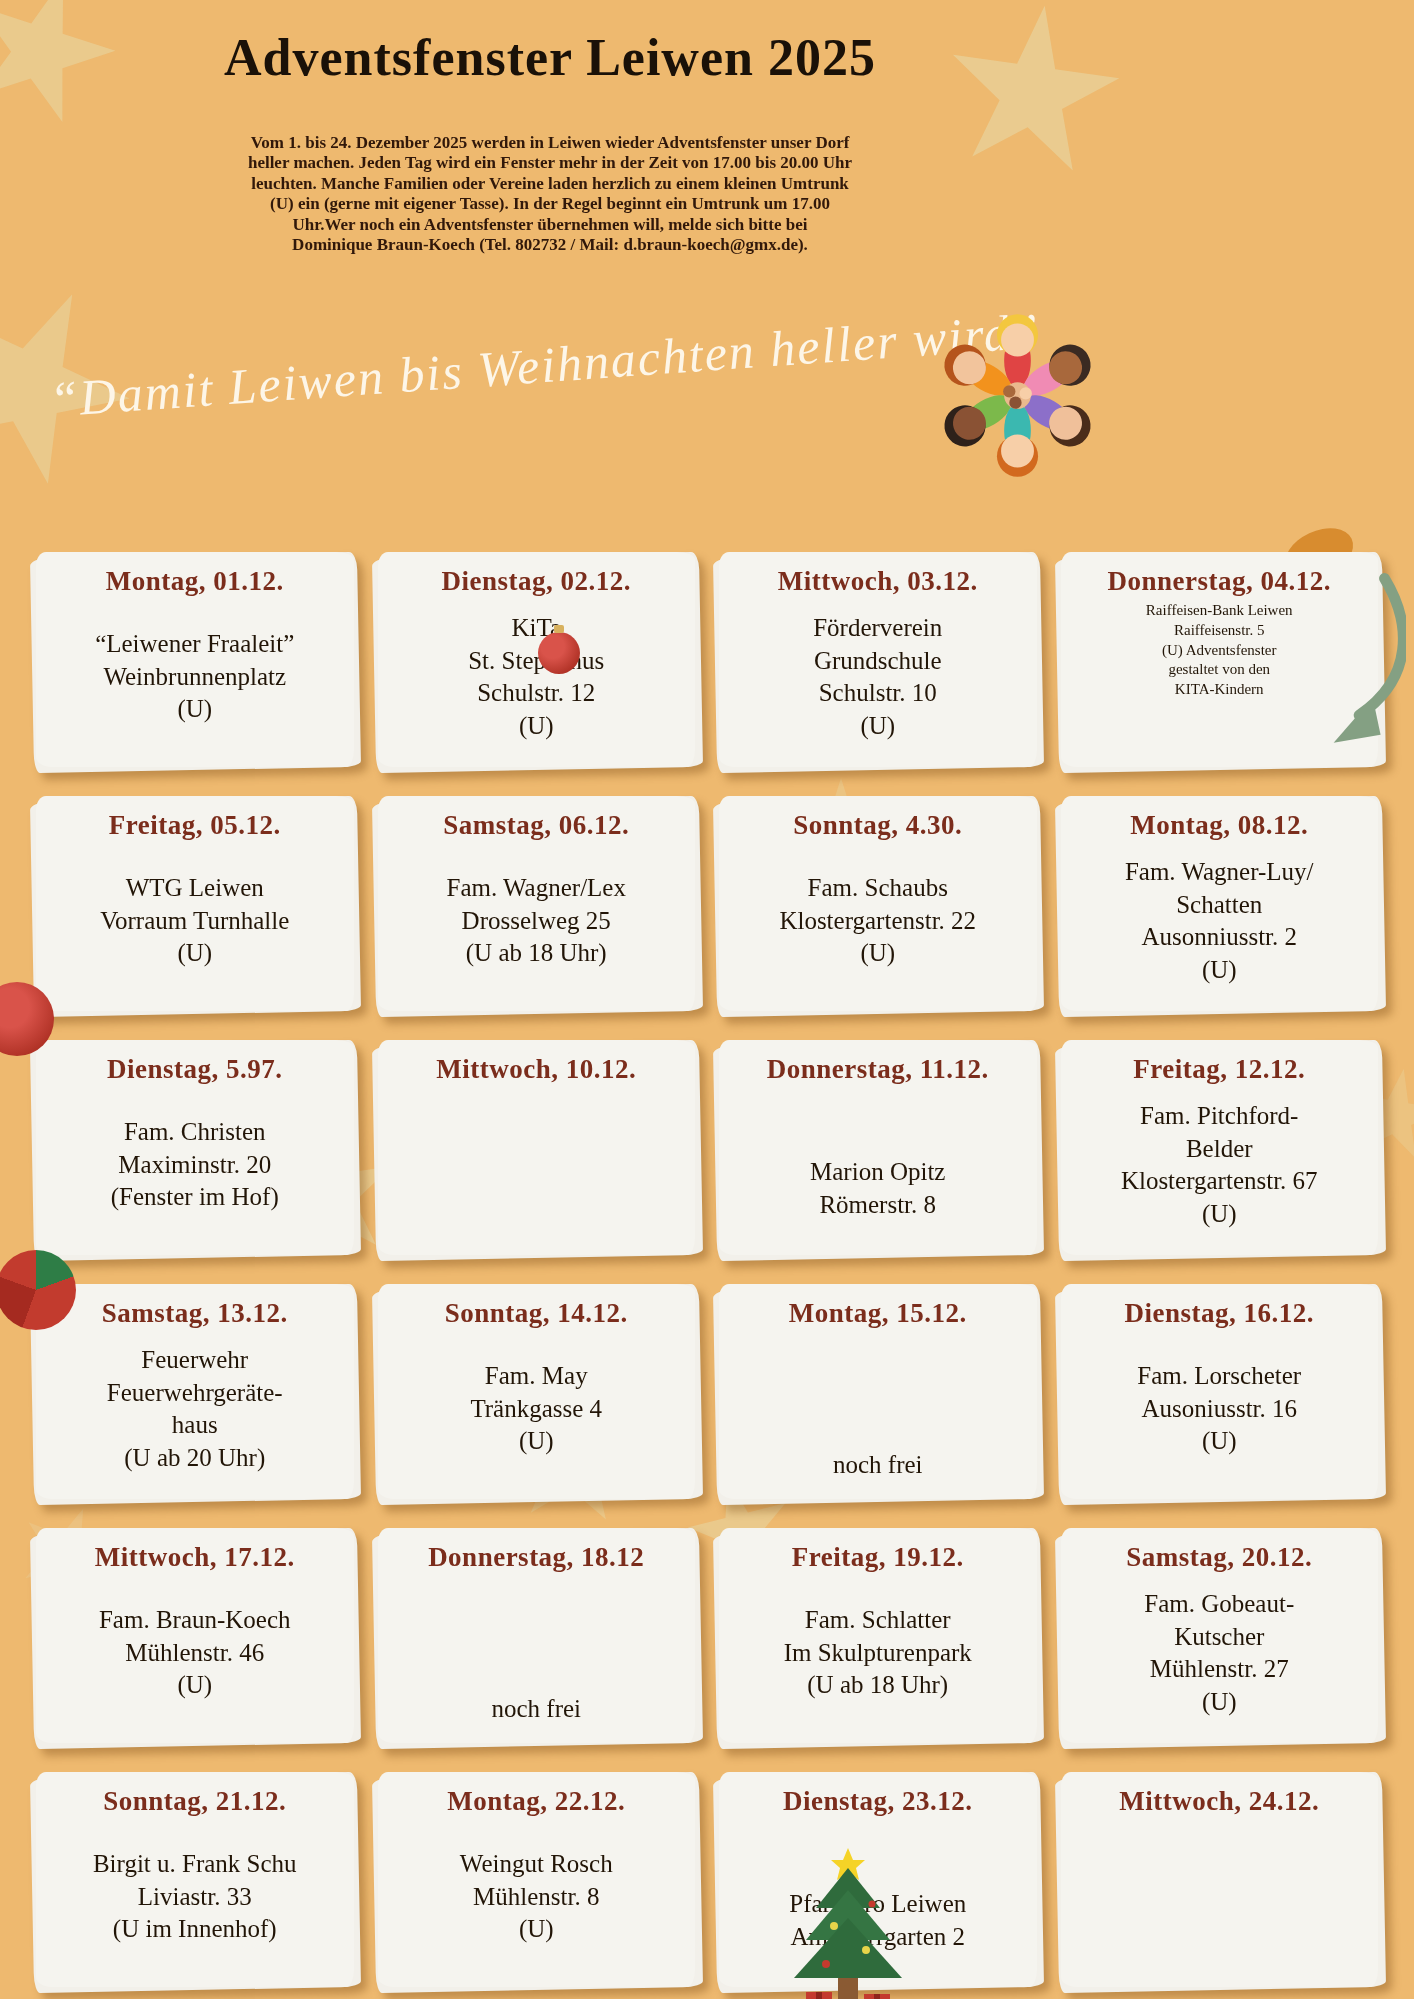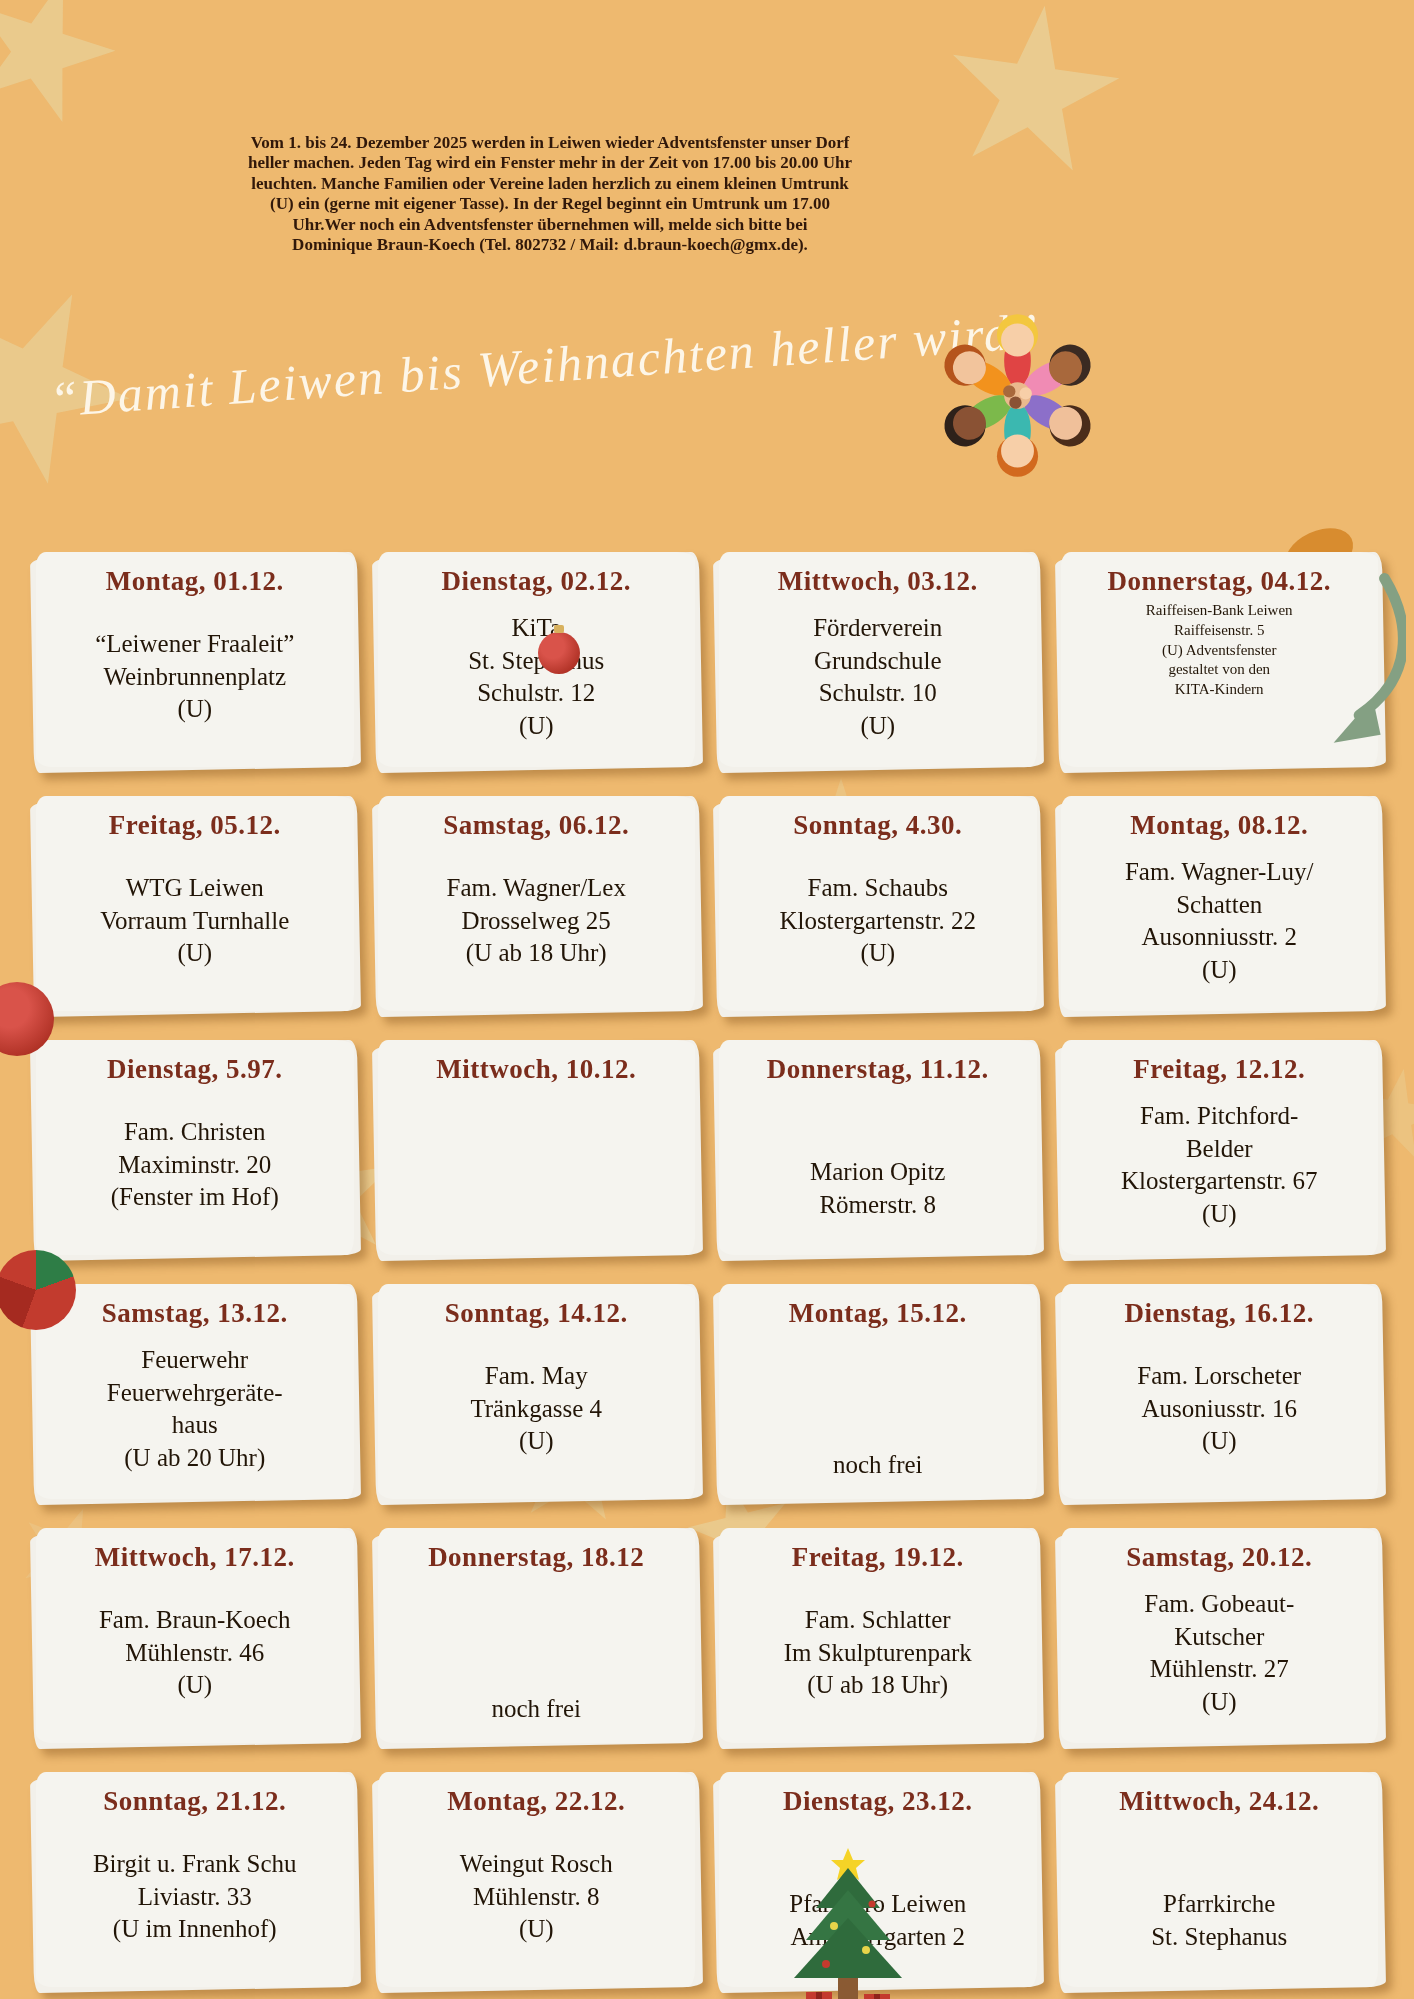--- a/index.html
+++ b/index.html
@@ -107,20 +107,21 @@
 
   <div class="ornament" style="left:538px;top:632px;width:42px;height:42px;background:radial-gradient(circle at 35% 35%, #d9534a 0 30%, #b03226 75%);">
     <span class="cap"></span>
   </div>
   <div class="ornament" style="left:-20px;top:982px;width:74px;height:74px;background:radial-gradient(circle at 40% 35%, #d9534a 0 30%, #b03226 75%);"></div>
   <div class="ornament" style="left:-4px;top:1250px;width:80px;height:80px;background:conic-gradient(#2e7d46 0 70deg, #c23b2e 70deg 200deg, #a52a20 200deg 290deg, #c23b2e 290deg 360deg);"></div>
 
   <div class="lantern" style="left:276px;top:690px;"></div>
   <div class="leaf" style="left:1283px;top:531px;"></div>
 
+  <div class="page-title">Adventsfenster Leiwen 2025</div>
   <div class="intro">Vom 1. bis 24. Dezember 2025 werden in Leiwen wieder Adventsfenster unser Dorf
 heller machen. Jeden Tag wird ein Fenster mehr in der Zeit von 17.00 bis 20.00 Uhr
 leuchten. Manche Familien oder Vereine laden herzlich zu einem kleinen Umtrunk
 (U) ein (gerne mit eigener Tasse). In der Regel beginnt ein Umtrunk um 17.00
 Uhr.Wer noch ein Adventsfenster übernehmen will, melde sich bitte bei
 Dominique Braun-Koech (Tel. 802732 / Mail: d.braun-koech@gmx.de).</div>
   <div class="quote">“Damit Leiwen bis Weihnachten heller wird”</div>
 
   <svg class="kids" viewBox="0 0 180 180">
     <g>
@@ -394,19 +395,17 @@
         <div class="card-inner">
       <div class="day">Dienstag, 23.12.</div>
       <div class="body">Pfarrbüro Leiwen
 Am Pfarrgarten 2</div>
     </div>
       </div>
 
     <div class="card low">
         <div class="card-inner">
       <div class="day">Mittwoch, 24.12.</div>
-      <div class="body">Pfarrkirche
-St. Stephanus</div>
     </div>
       </div>
 
   </div>
 </div>
 
 </body></html>

